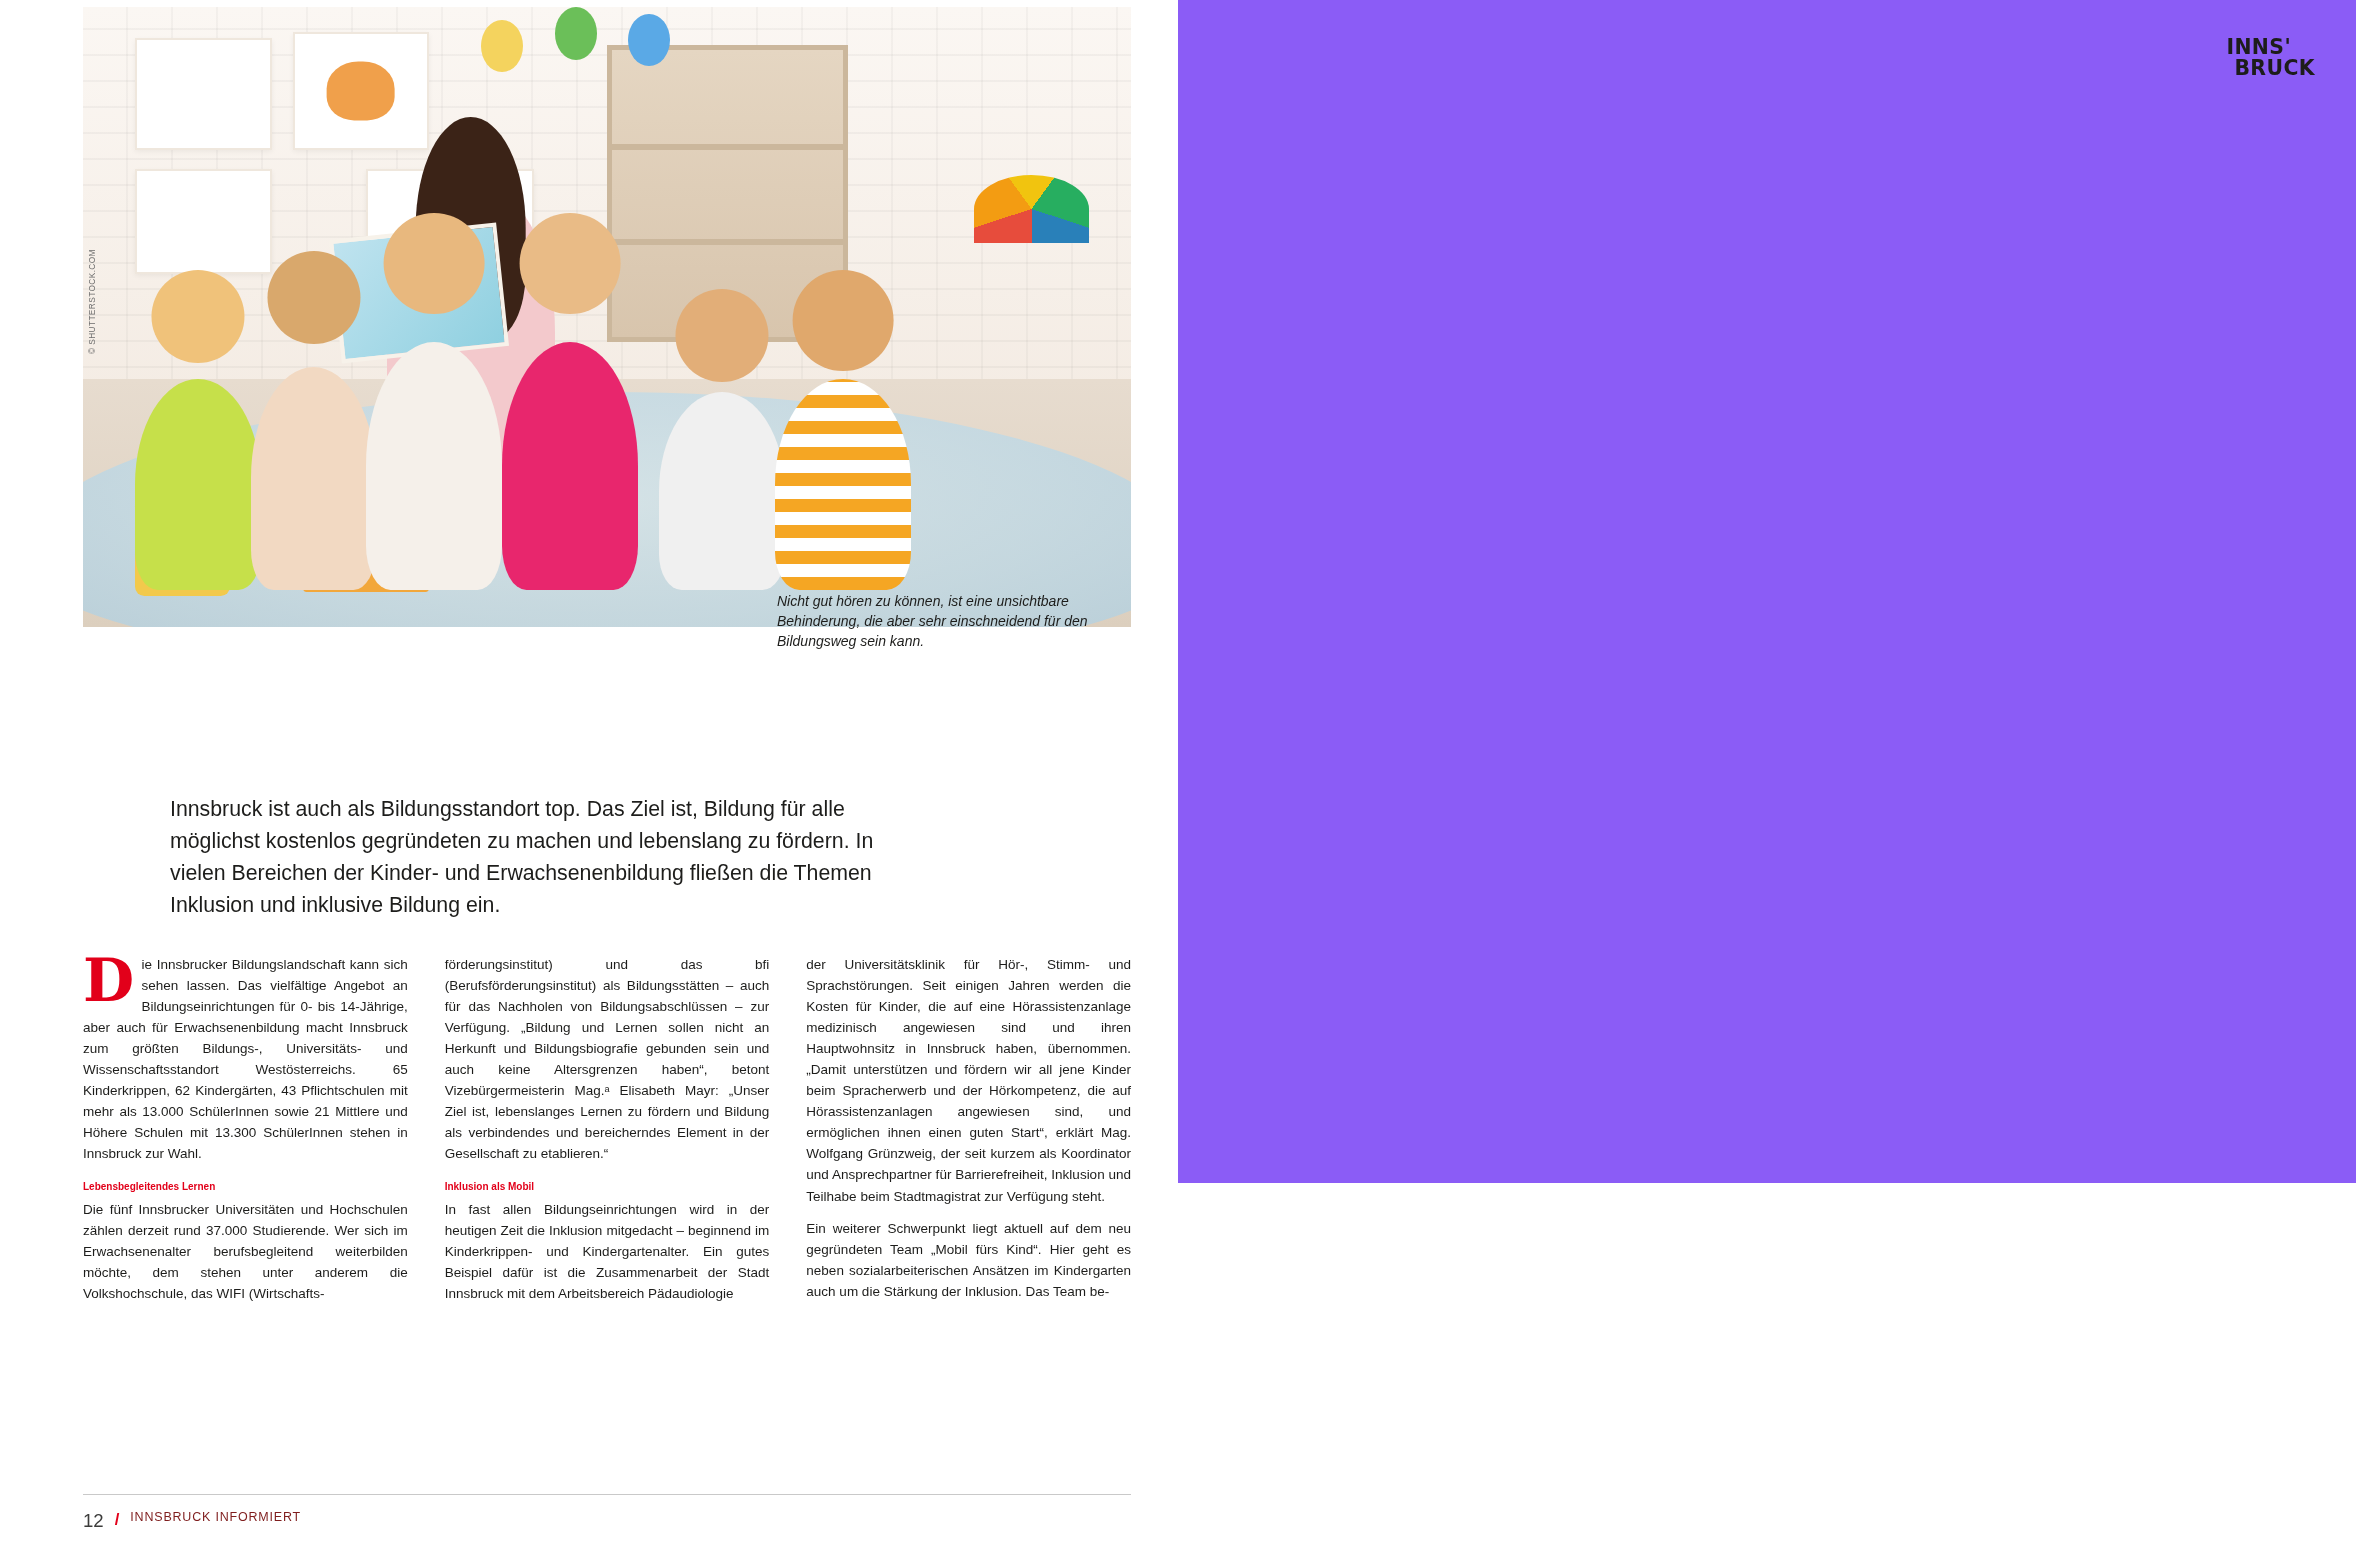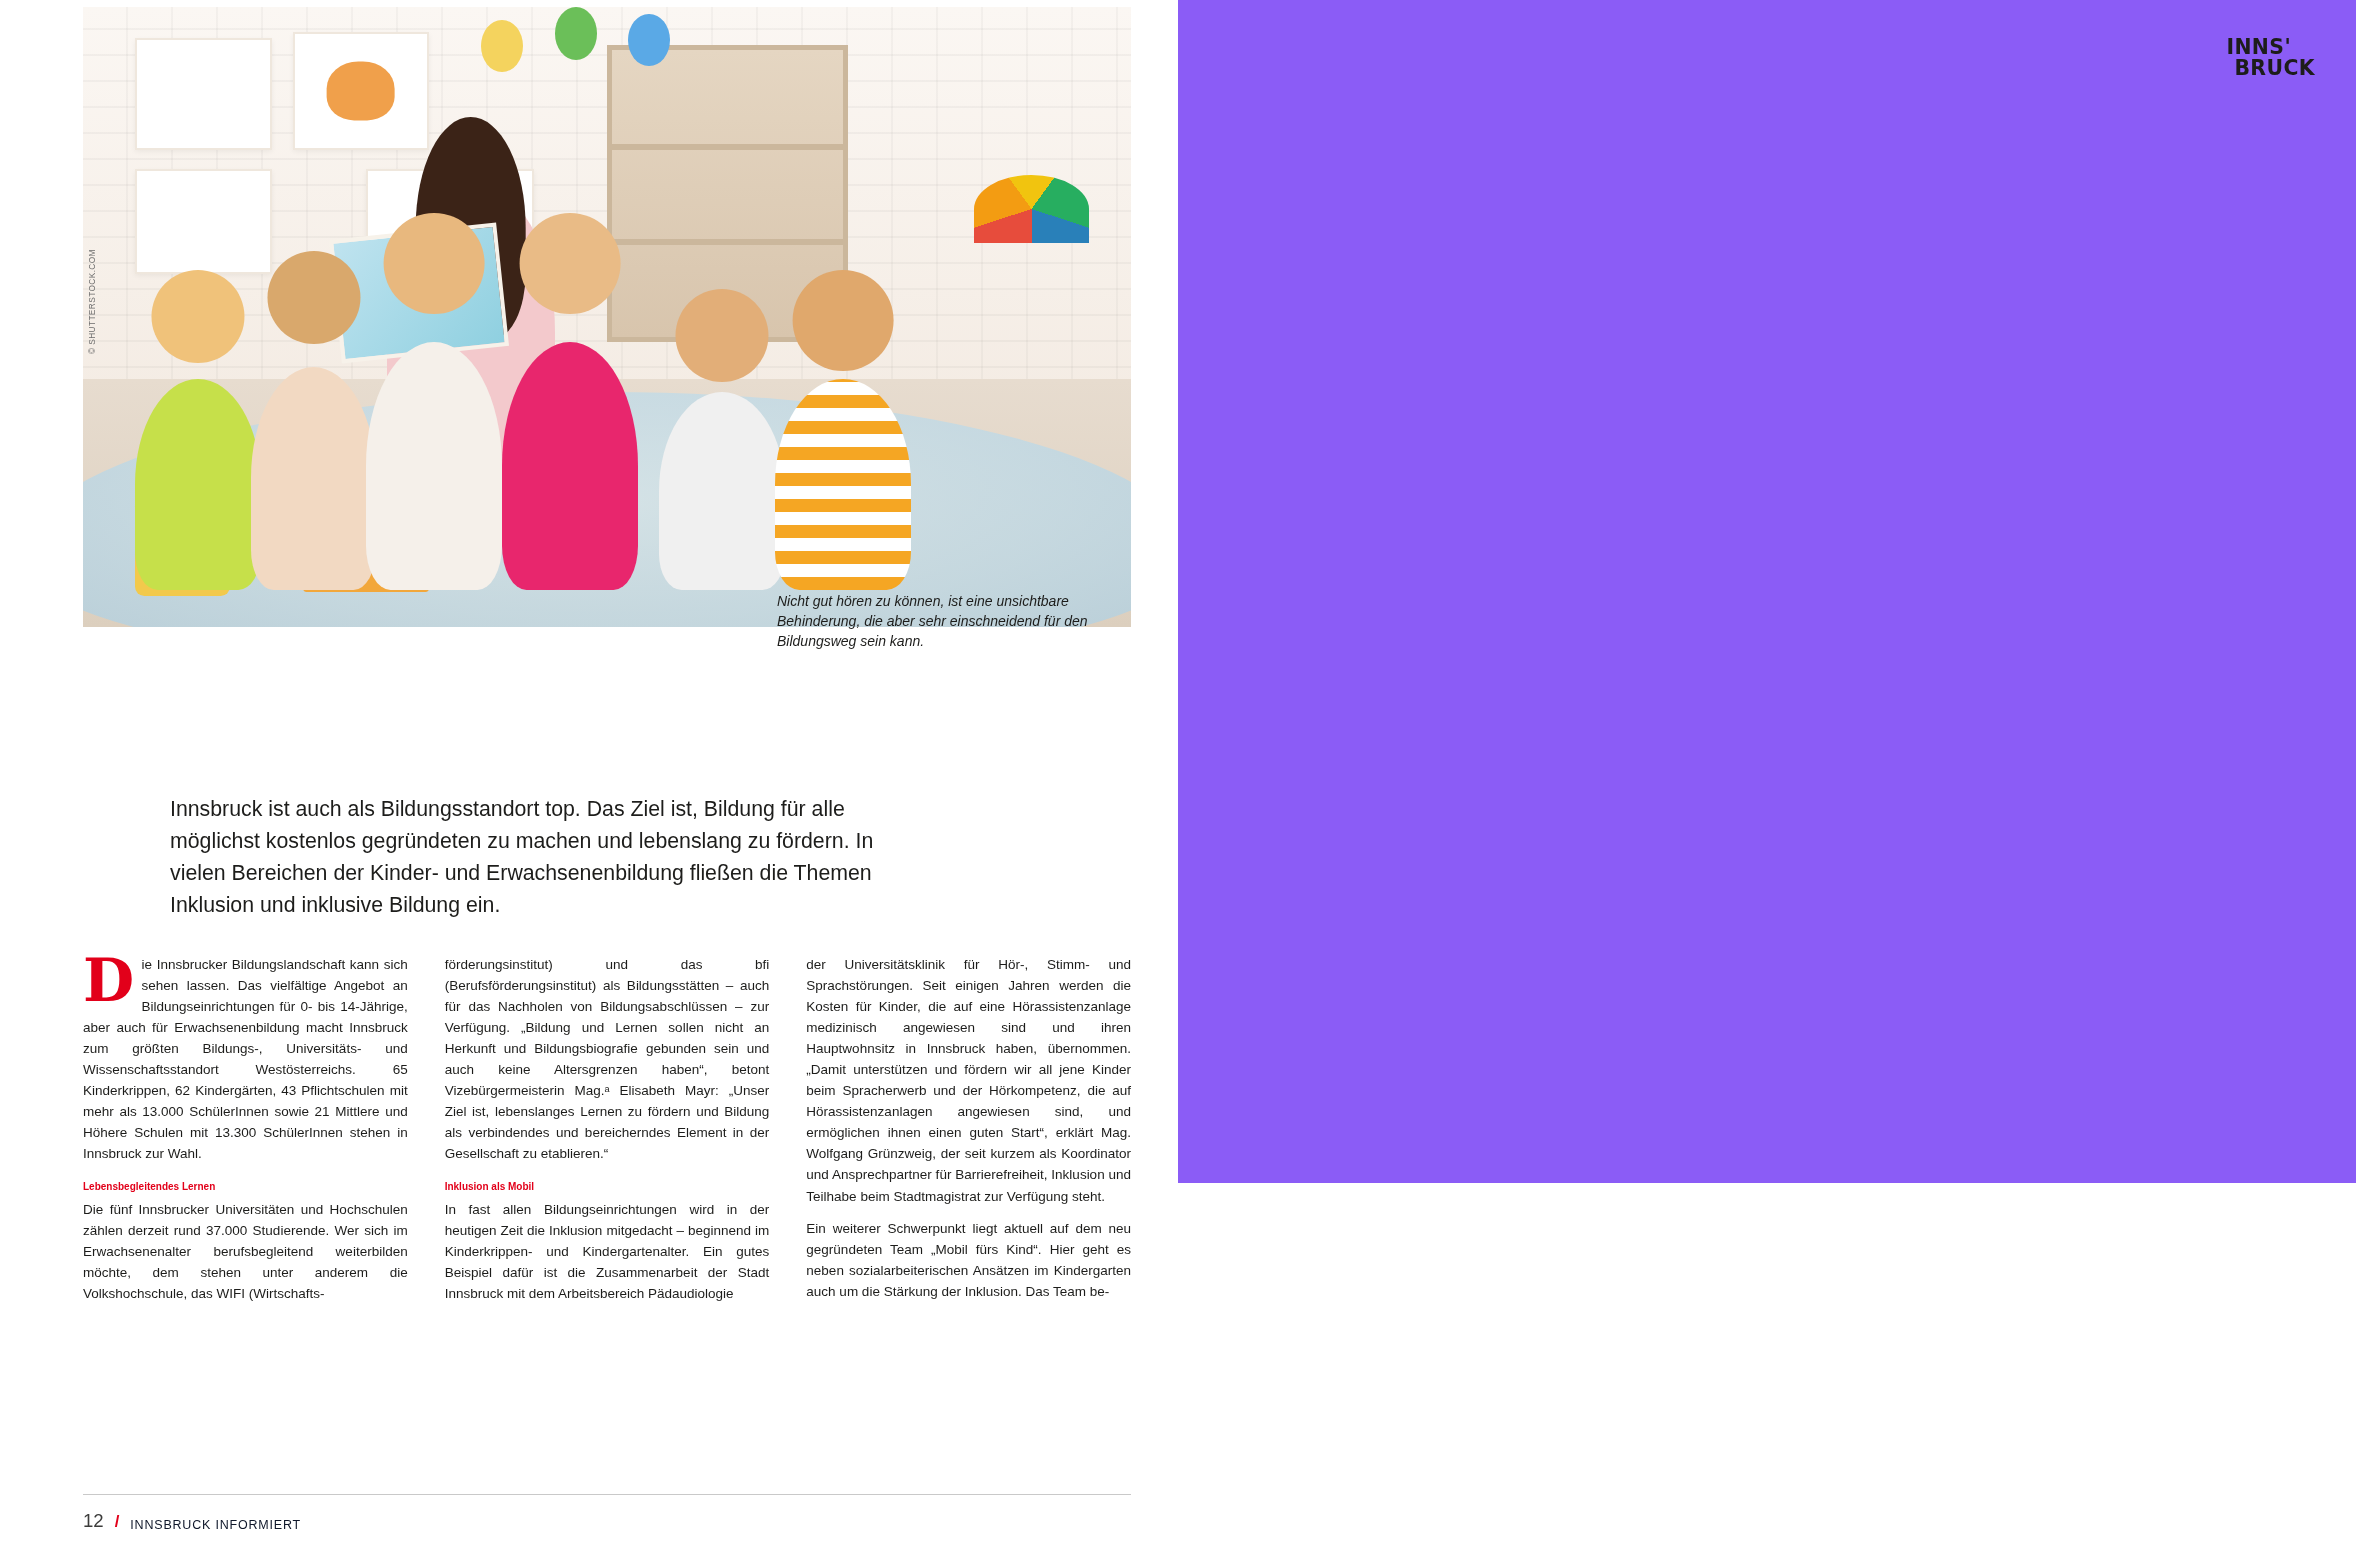--- a/index.html
+++ b/index.html
@@ -133,25 +133,25 @@
     float:left; font-family:"DejaVu Serif", serif; font-size:59px; line-height:.78;
     color:#e2001a; font-weight:700; padding-right:7.4px; margin-top:3.7px;
   }
   .subhead {
     color:#e2001a; font-weight:700; font-size:10px; margin:15px 0 3.7px 0; text-align:left;
   }
 
   
   .footer {
     position:absolute; left:83px; bottom:35px; width:519px;
-    display:flex; align-items:flex-end; gap:11px;
+    display:flex; align-items:flex-start; gap:11px;
   }
   .footer .pg { font-size:18.6px; color:#3c3c3b; }
   .footer .slash { color:#e2001a; font-weight:700; font-size:16.7px; }
-  .footer .ftxt { font-size:12.5px; letter-spacing:0.8px; color:#0f172a; }
+  .footer .ftxt { font-size:12.5px; letter-spacing:0.8px; color:#7f1d1d; }
   .footer-rule { position:absolute; left:83px; bottom:72px; width:1048px; height:0.9px; background:#c9c9c9; }
 
   
   .innsbruck-logo {
     position:absolute; right:41px; top:37px; text-align:left;
     font-family:"DejaVu Sans", sans-serif; font-weight:700; font-size:20.4px;
     line-height:1.02; letter-spacing:0.4px; color:#1d1d1b;
   }
   .innsbruck-logo .l2 { margin-left:8px; }
 </style>

